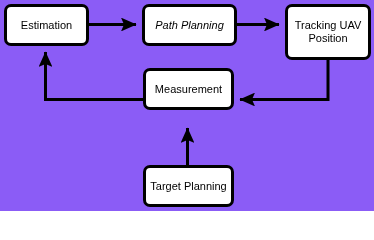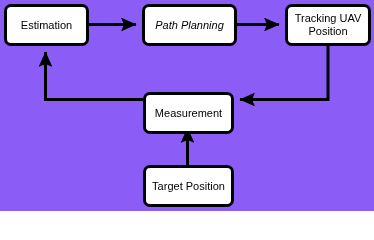--- a/index.html
+++ b/index.html
@@ -42,22 +42,22 @@
     font-family: "Liberation Sans", sans-serif;
     font-size: 11px;
     line-height: 13px;
     color: #000000;
     white-space: pre-line;
     letter-spacing: 0px;
     padding: 0 3px;
   }
   #node-estimation      { left: 4px;   top: 4px;   width: 85px; height: 42px; }
   #node-path-planning   { left: 142px; top: 4px;   width: 95px; height: 42px; font-style: italic; }
-  #node-tracking-uav    { left: 285px; top: 4px;   width: 86px; height: 42px; }
-  #node-measurement     { left: 143px; top: 92px;  width: 91px; height: 42px; }
+  #node-tracking-uav    { left: 285px; top: 4px;   width: 86px; height: 56px; }
+  #node-measurement     { left: 143px; top: 68px;  width: 91px; height: 42px; }
   #node-target-position { left: 143px; top: 165px; width: 91px; height: 42px; }
 </style>
 </head>
 <body>
 
 <div id="diagram-root">
 
   <svg id="edges-layer" viewBox="0 0 374 211" width="374" height="211" xmlns="http://www.w3.org/2000/svg">
     <defs>
       <marker id="arrowhead" markerWidth="5.2" markerHeight="4.6" refX="5.0" refY="2.3" orient="auto" markerUnits="strokeWidth">
@@ -87,16 +87,16 @@
   <div class="node" id="node-tracking-uav">
     <span class="node-label">Tracking UAV
 Position</span>
   </div>
 
   <div class="node" id="node-measurement">
     <span class="node-label">Measurement</span>
   </div>
 
   <div class="node" id="node-target-position">
-    <span class="node-label">Target Position</span>
+    <span class="node-label">Target Planning</span>
   </div>
 
 </div>
 
 </body></html>

